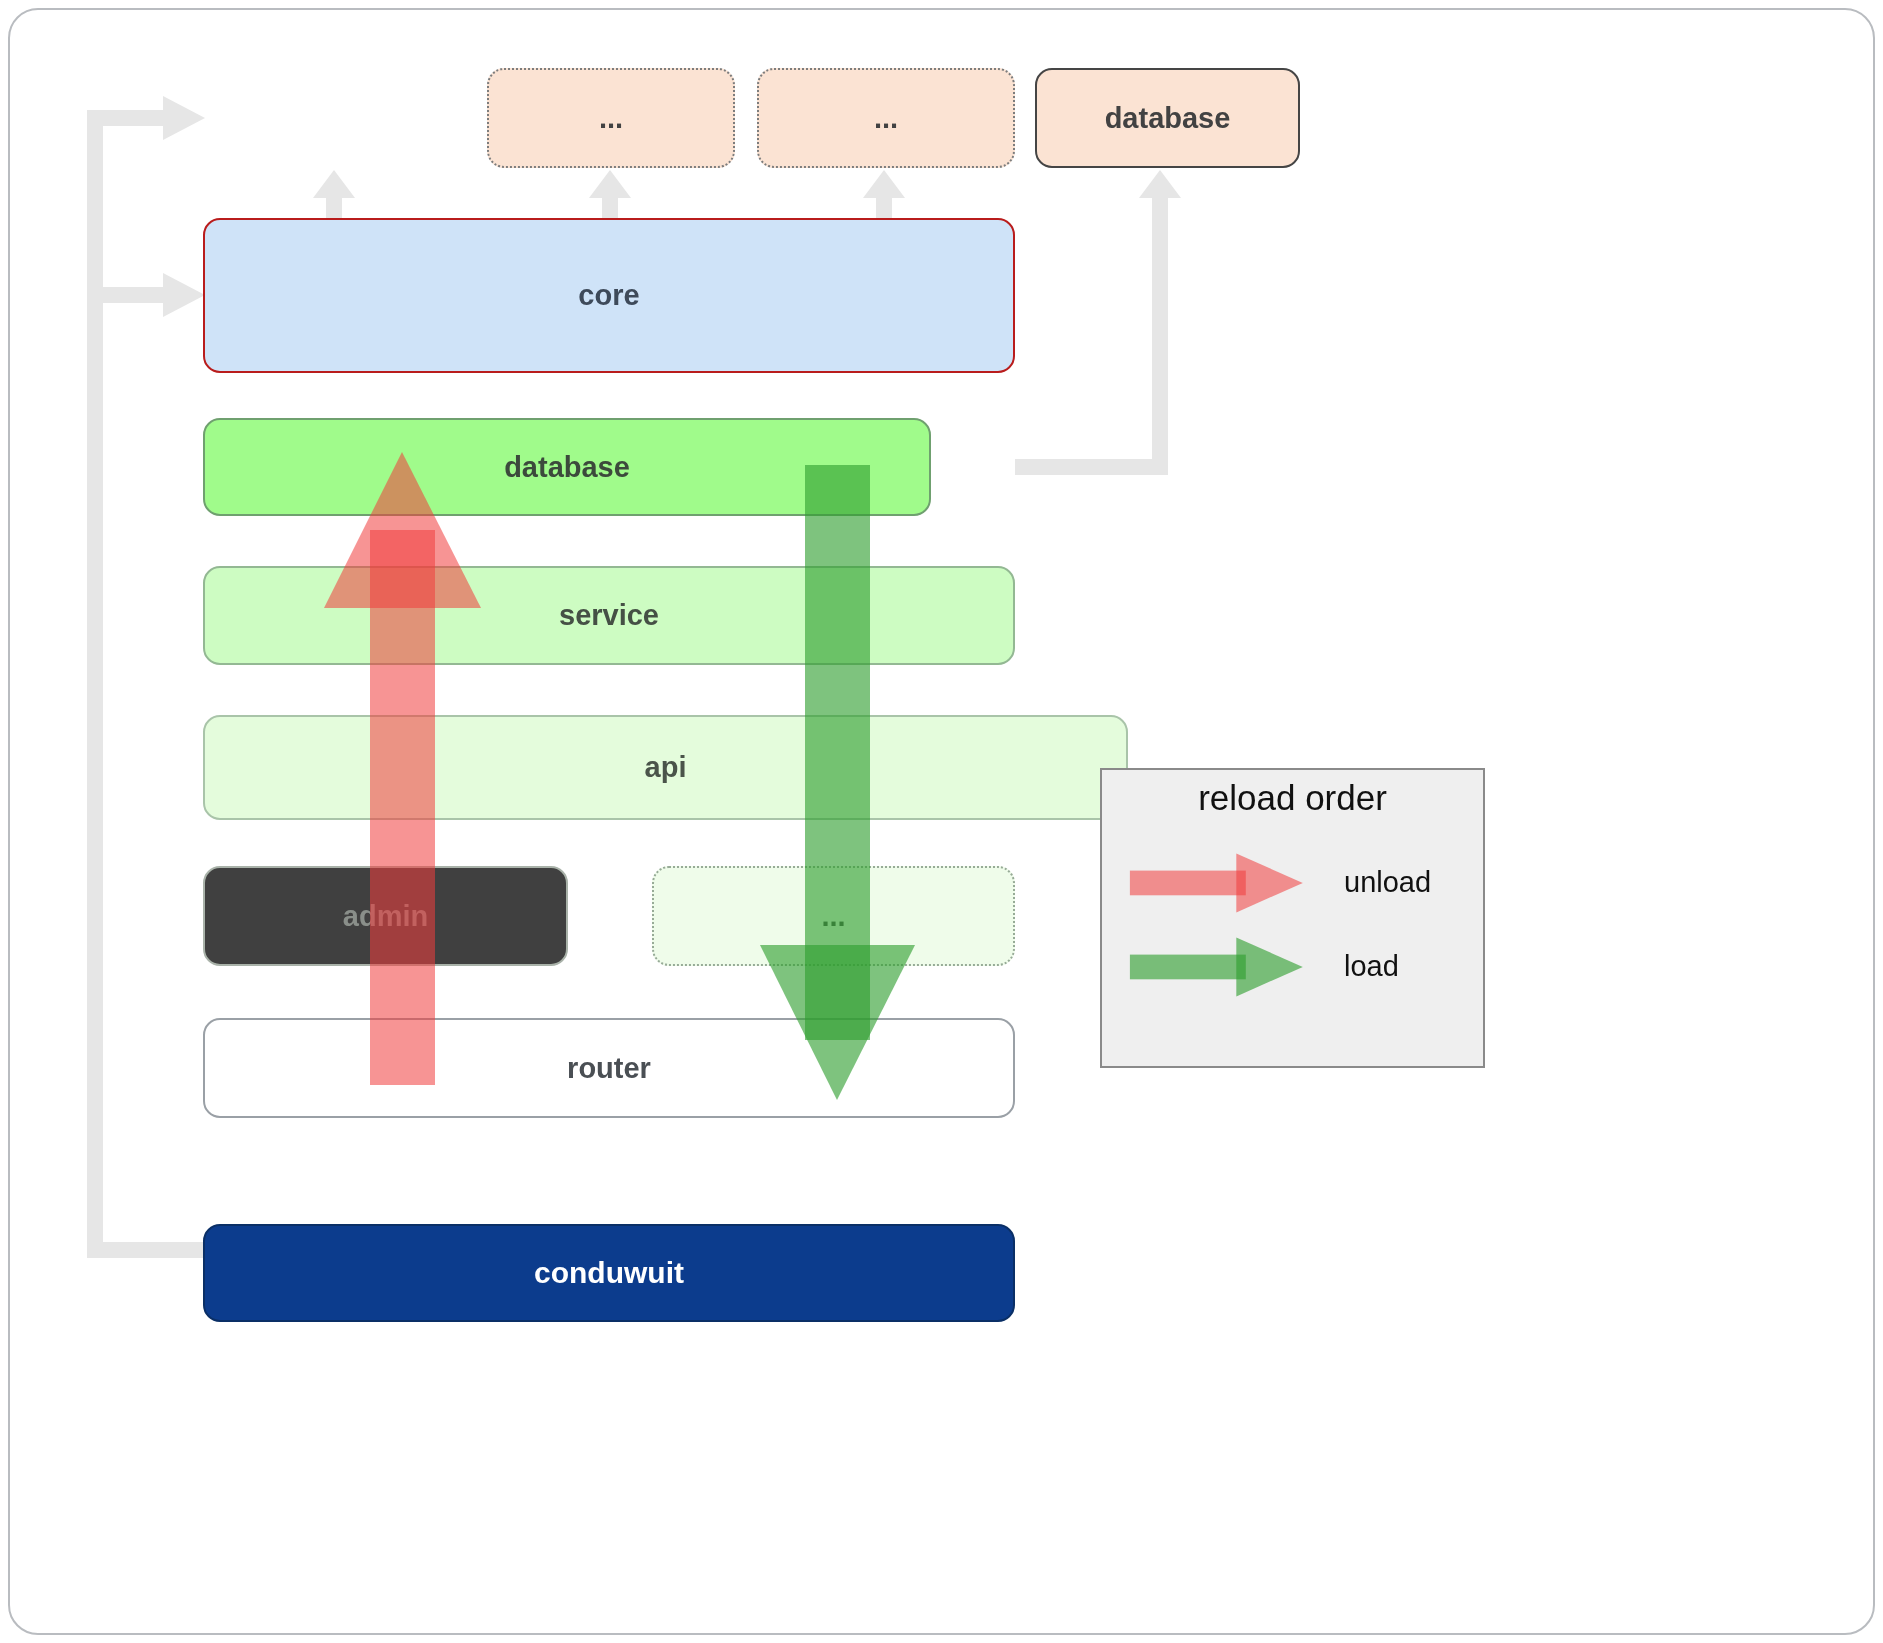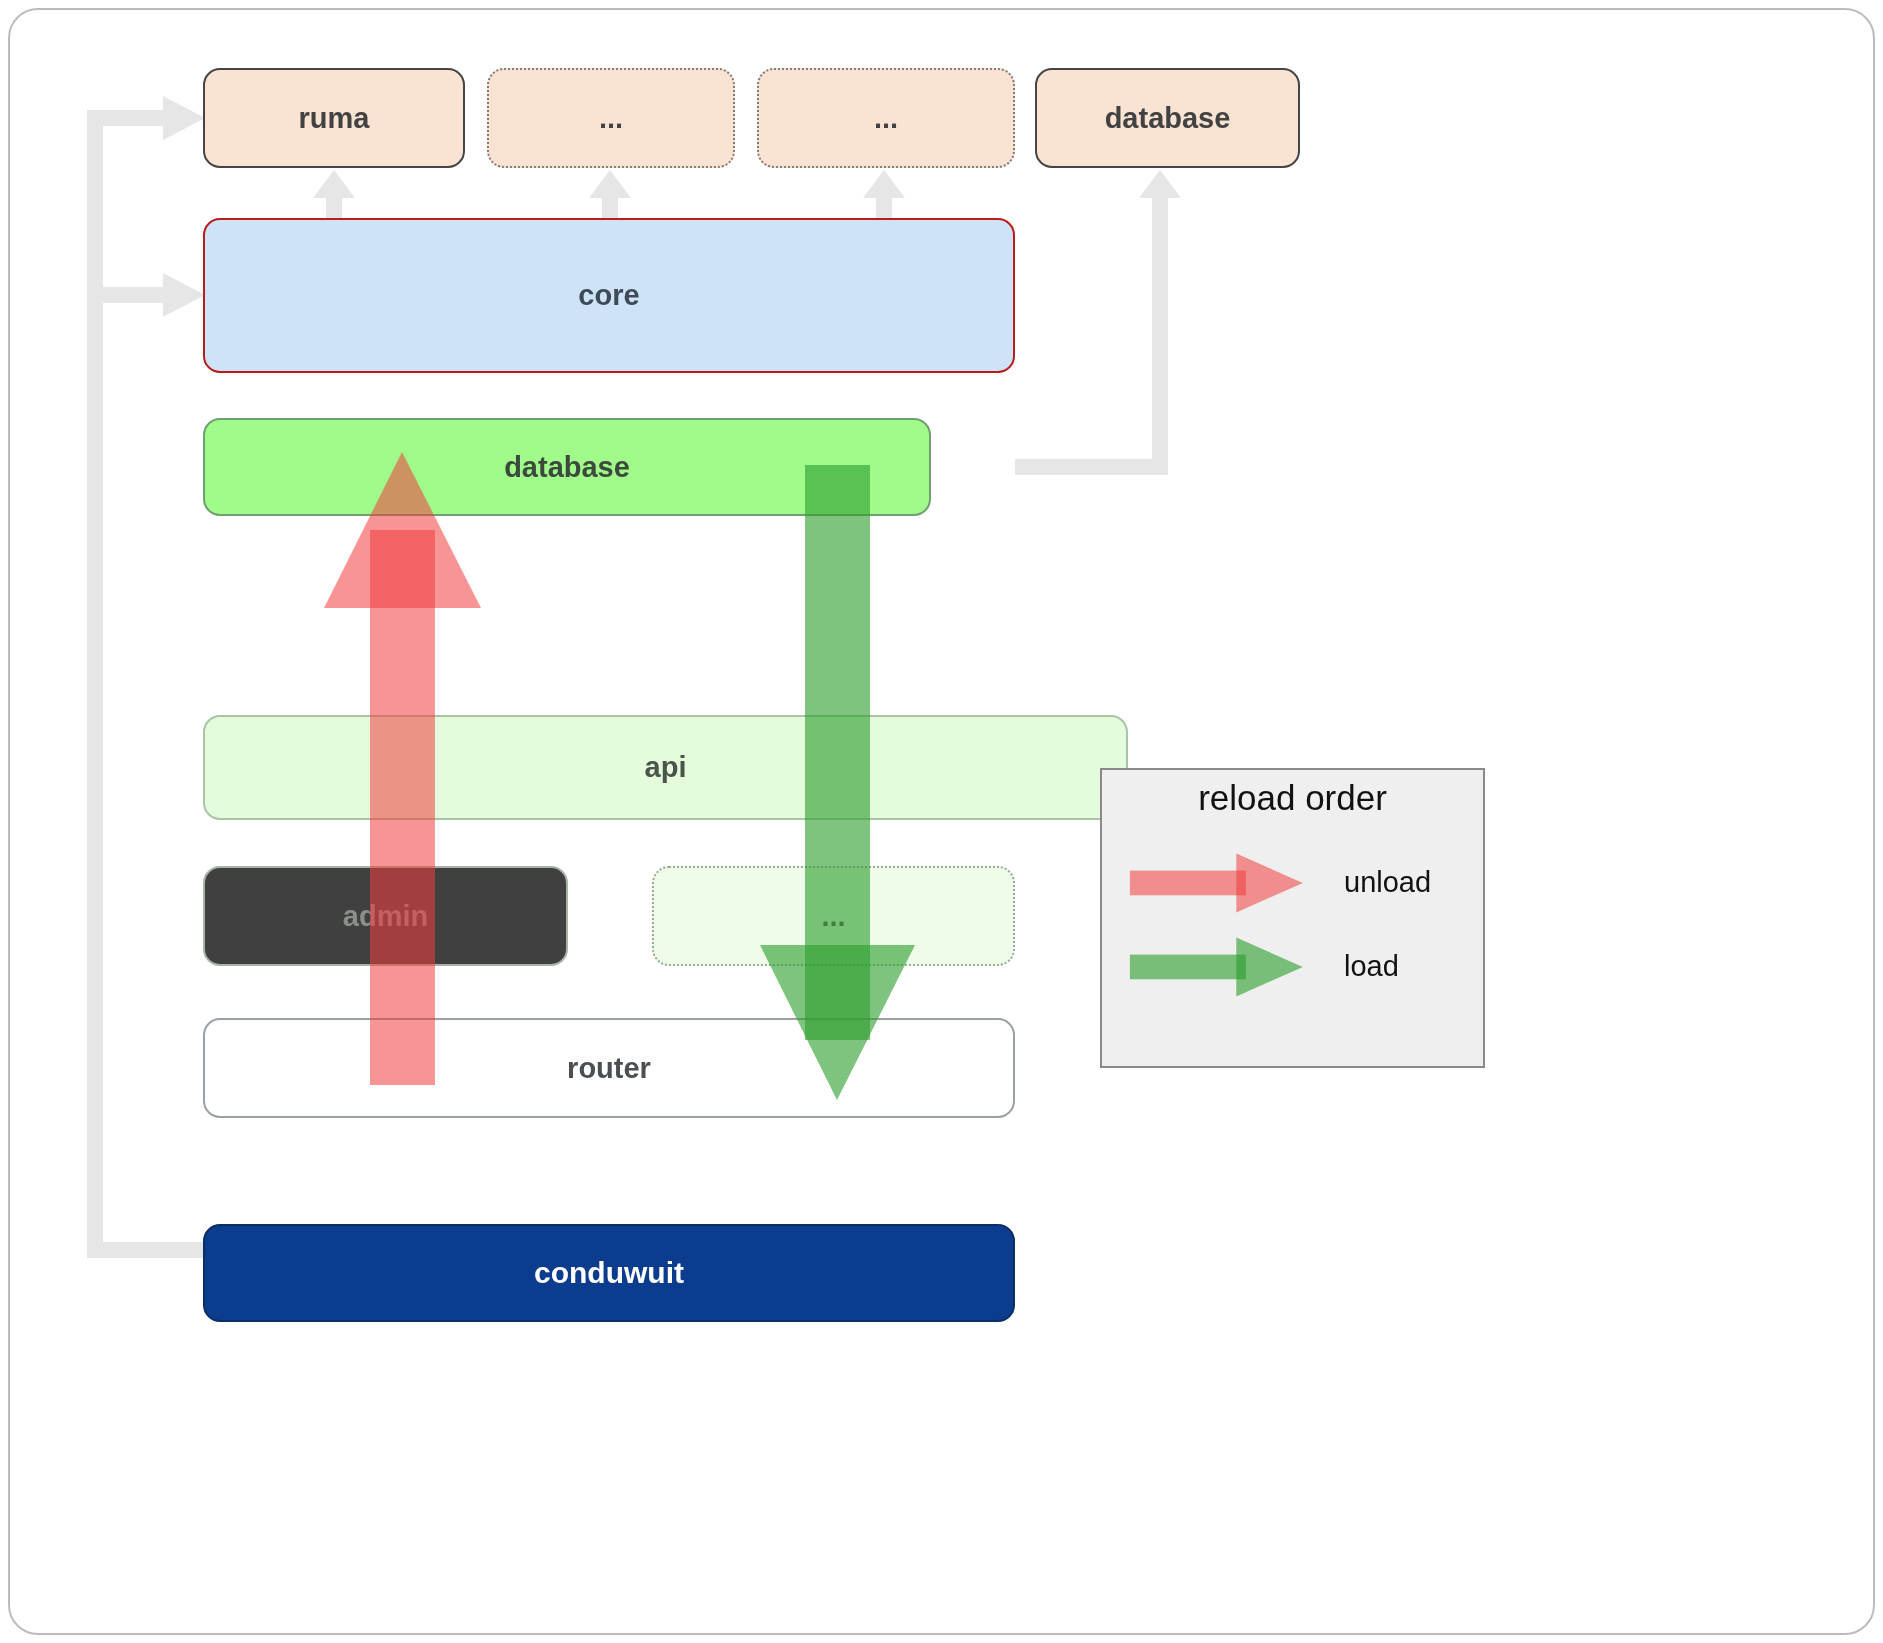--- a/index.html
+++ b/index.html
@@ -55,26 +55,26 @@
     <polygon points="313,198 355,198 334,170" fill="#e6e6e6"></polygon>
     <path d="M 610 218 L 610 197" stroke="#e6e6e6" stroke-width="16" fill="none"></path>
     <polygon points="589,198 631,198 610,170" fill="#e6e6e6"></polygon>
     <path d="M 884 218 L 884 197" stroke="#e6e6e6" stroke-width="16" fill="none"></path>
     <polygon points="863,198 905,198 884,170" fill="#e6e6e6"></polygon>
 
     <path d="M 1015 467 L 1160 467 L 1160 197" fill="none" stroke="#e6e6e6" stroke-width="16" stroke-linejoin="miter"></path>
     <polygon points="1139,198 1181,198 1160,170" fill="#e6e6e6"></polygon>
   </svg>
 
-  <div class="box b-ruma">ruma</div>
   <div class="box b-dots1">...</div>
   <div class="box b-dots2">...</div>
   <div class="box b-rocksdb">database</div>
   <div class="box b-core">core</div>
   <div class="box b-database">database</div>
+  <div class="box b-service">service</div>
   <div class="box b-api">api</div>
   <div class="box b-admin">admin</div>
   <div class="box b-dots3">...</div>
   <div class="box b-router">router</div>
   <div class="box b-conduwuit">conduwuit</div>
 
   <svg id="bigarrows" class="layer" viewBox="0 0 1883 1643">
     <g>
       <rect x="370" y="530" width="65" height="555" fill="#f03c3c" fill-opacity="0.55"></rect>
       <polygon points="402,452 324,608 481,608" fill="#f03c3c" fill-opacity="0.55"></polygon>

